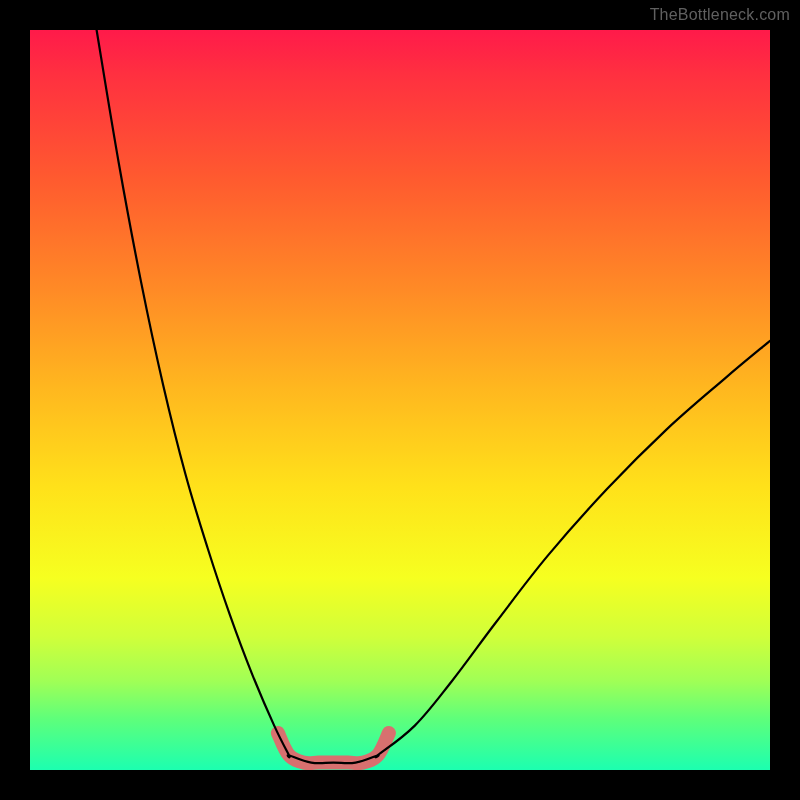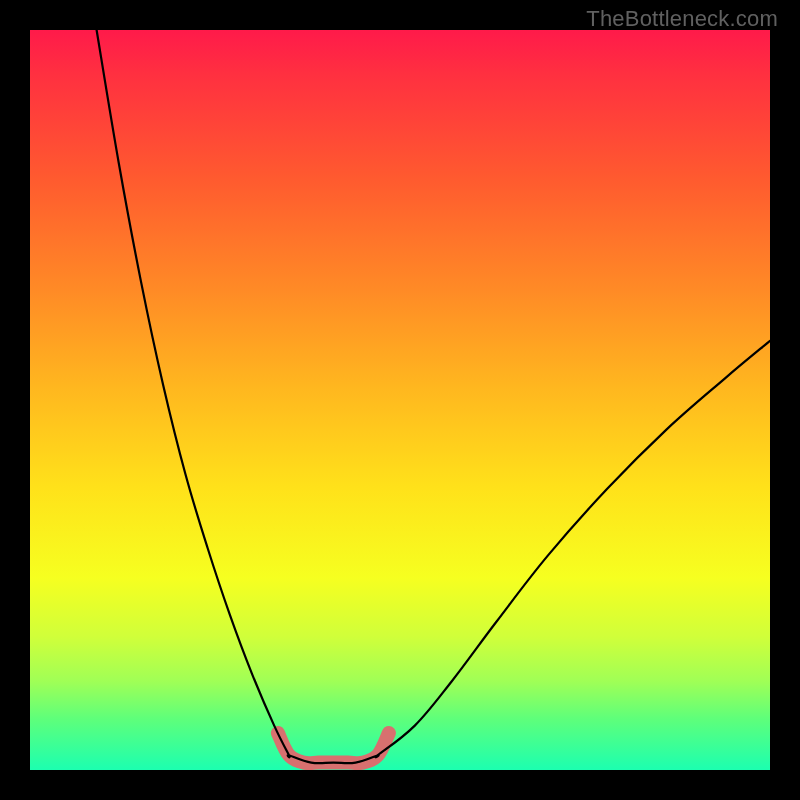--- a/index.html
+++ b/index.html
@@ -6,24 +6,24 @@
   html, body { width: 800px; height: 800px; overflow: hidden; background: #000; }
   .frame {
     position: relative;
     width: 800px;
     height: 800px;
     background: #000;
   }
   .watermark {
     position: absolute;
     top: 6px;
-    right: 22px;
+    right: 10px;
     color: #606060;
     font-family: Arial, Helvetica, sans-serif;
-    font-size: 22px;
+    font-size: 16px;
     font-weight: 500;
     letter-spacing: 0.2px;
     z-index: 10;
   }
   .plot {
     position: absolute;
     left: 30px;
     top: 30px;
     width: 740px;
     height: 740px;

